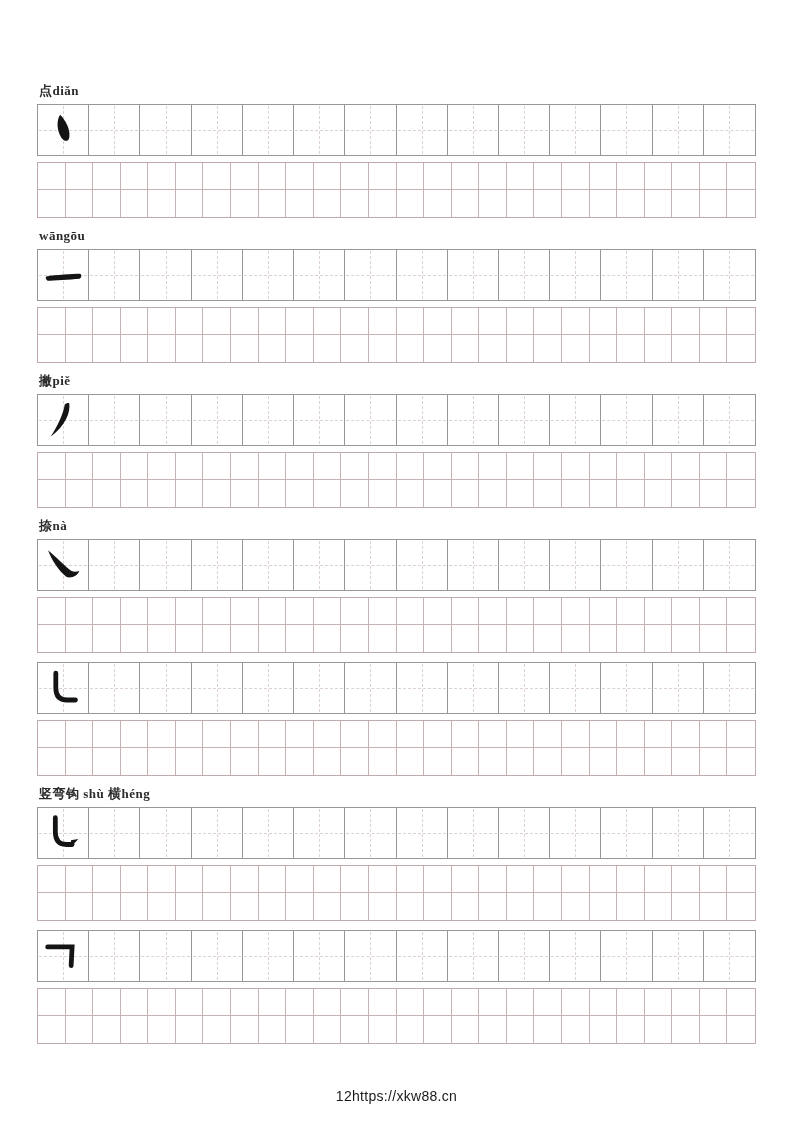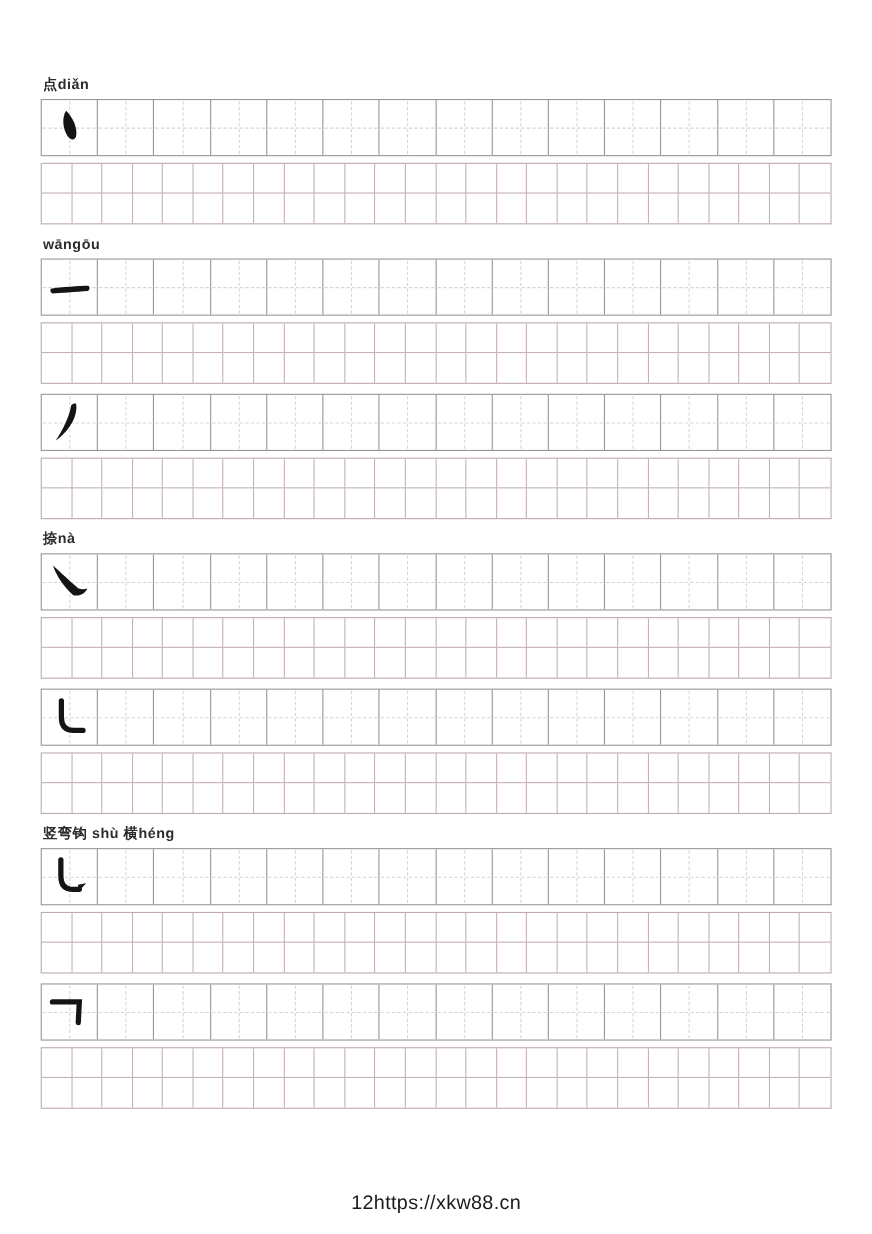--- a/index.html
+++ b/index.html
@@ -1,20 +1,20 @@
 <!DOCTYPE html>
 <html><head>
 <meta charset="utf-8">
 <style>
   html,body{margin:0;padding:0;}
   body{
     width:793px;height:1122px;background:#ffffff;position:relative;
     font-family:"Liberation Sans", sans-serif;overflow:hidden;
   }
-  .content{position:absolute;left:37px;top:68px;width:719px;}
+  .content{position:absolute;left:37px;top:82px;width:719px;font-family:Liberation Serif, serif;}
   .section{margin-bottom:9px;}
   .stroke-label{
     font-size:13px;line-height:18px;color:#2b2b2b;margin:0 0 4px 2px;
     letter-spacing:0.5px;font-weight:bold;
   }
   
   .big-grid{
     display:grid;grid-template-columns:repeat(14,1fr);height:52px;
     border:1px solid #979797;box-sizing:border-box;background:#fff;
   }
@@ -35,21 +35,21 @@
   
   .small-grid{
     margin-top:6px;display:grid;grid-template-columns:repeat(26,1fr);
     grid-auto-rows:27px;border:1px solid #bfabab;box-sizing:border-box;background:#fff;
   }
   .small-cell{border-right:1px solid #c5b2b2;border-bottom:1px solid #c5b2b2;box-sizing:border-box;}
   .small-cell:nth-child(26n){border-right:none;}
   .small-cell:nth-child(n+27){border-bottom:none;}
   .footer{
     position:absolute;left:0;bottom:18px;width:100%;text-align:center;
-    font-size:18px;color:#1a1a1a;letter-spacing:0.3px;
+    font-size:14px;color:#1a1a1a;letter-spacing:0.3px;
   }
 </style>
 </head>
 <body>
 
 <div class="page">
   <div class="content" id="sections-root">
   <section class="section">
     <div class="stroke-label">点diǎn</div>
     <div class="big-grid">
@@ -200,20 +200,21 @@
           <div class="small-cell"></div>
           <div class="small-cell"></div>
           <div class="small-cell"></div>
           <div class="small-cell"></div>
           <div class="small-cell"></div>
           <div class="small-cell"></div>
         </div>
   </section>
 
   <section class="section">
+    <div class="stroke-label">撇piě</div>
     <div class="big-grid">
           <div class="big-cell">
             <svg class="stroke-glyph" viewBox="0 0 48 48" xmlns="http://www.w3.org/2000/svg">
               <path d="M30.5 6.5 C32 16 26.5 30 11 41.5 C18.5 30.5 24.5 17 25.8 7.8 C27.3 6.2 29.5 5.8 30.5 6.5 Z" fill="#141414"></path>
             </svg>
           </div>
           <div class="big-cell"></div>
           <div class="big-cell"></div>
           <div class="big-cell"></div>
           <div class="big-cell"></div>

